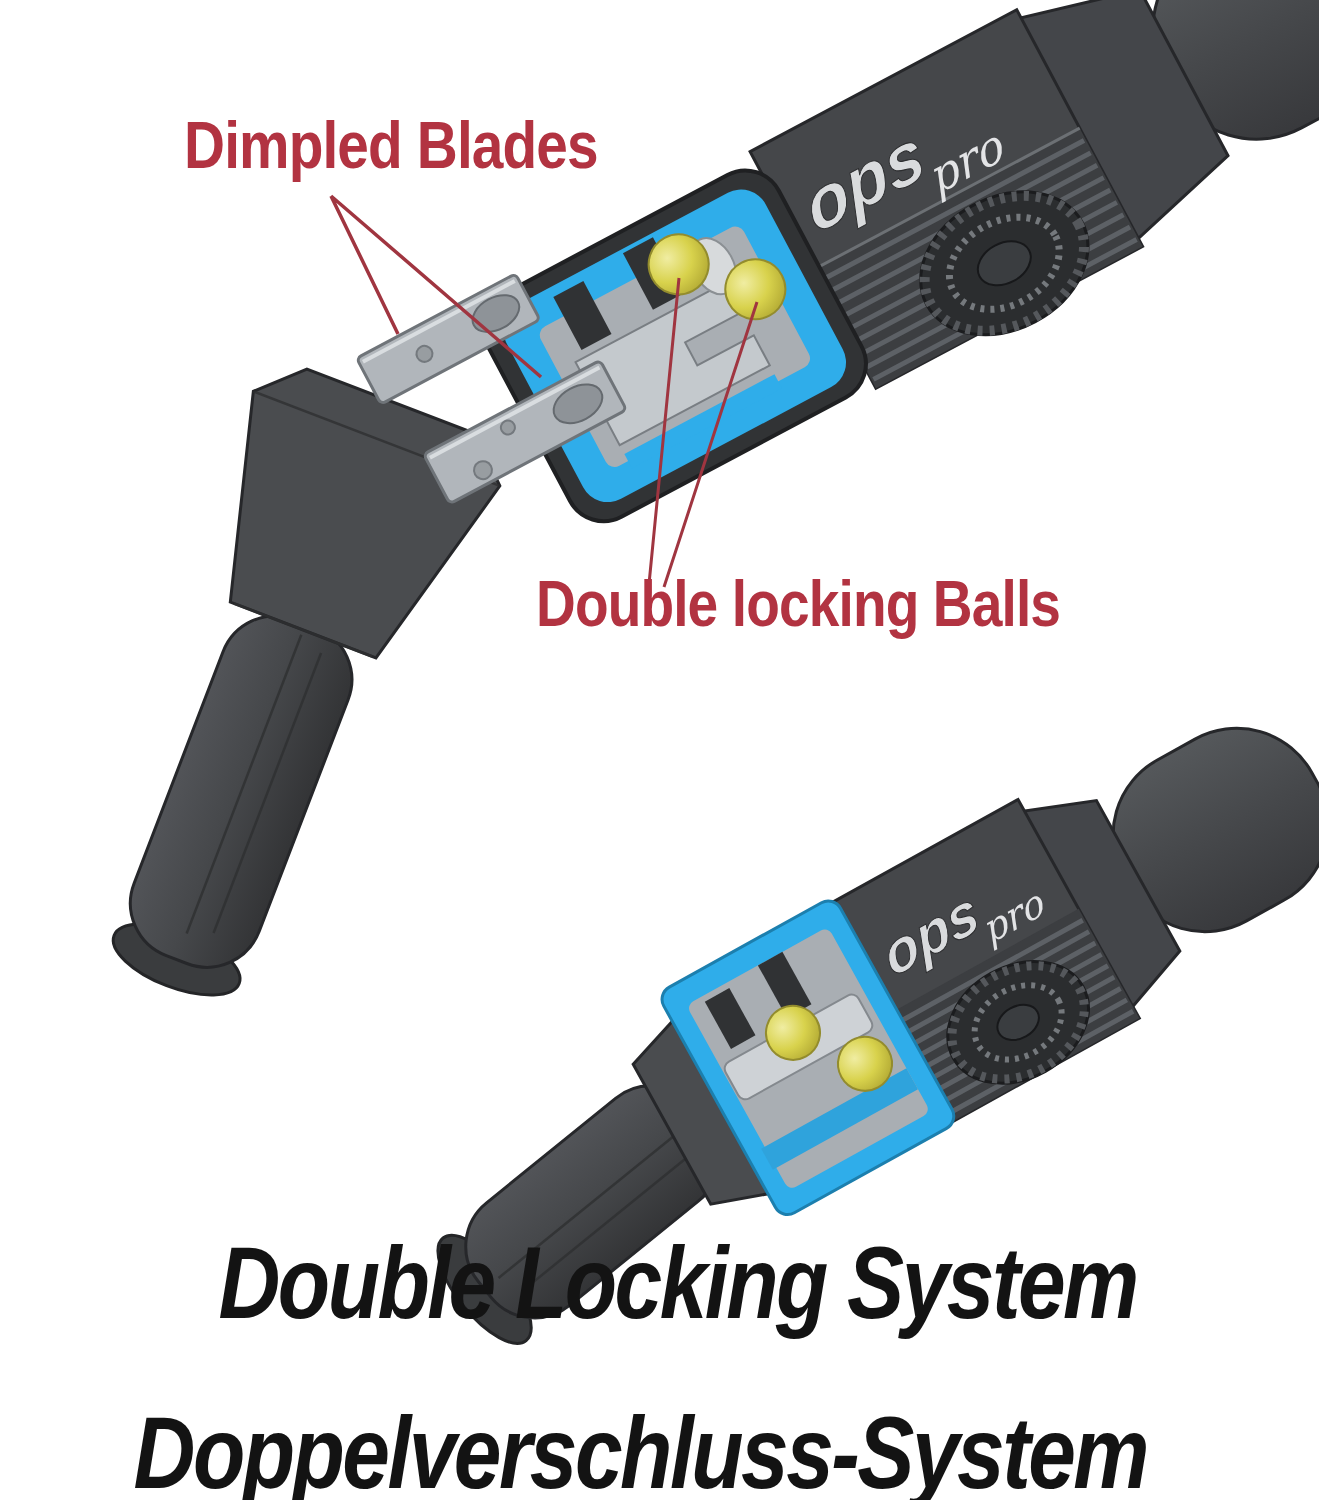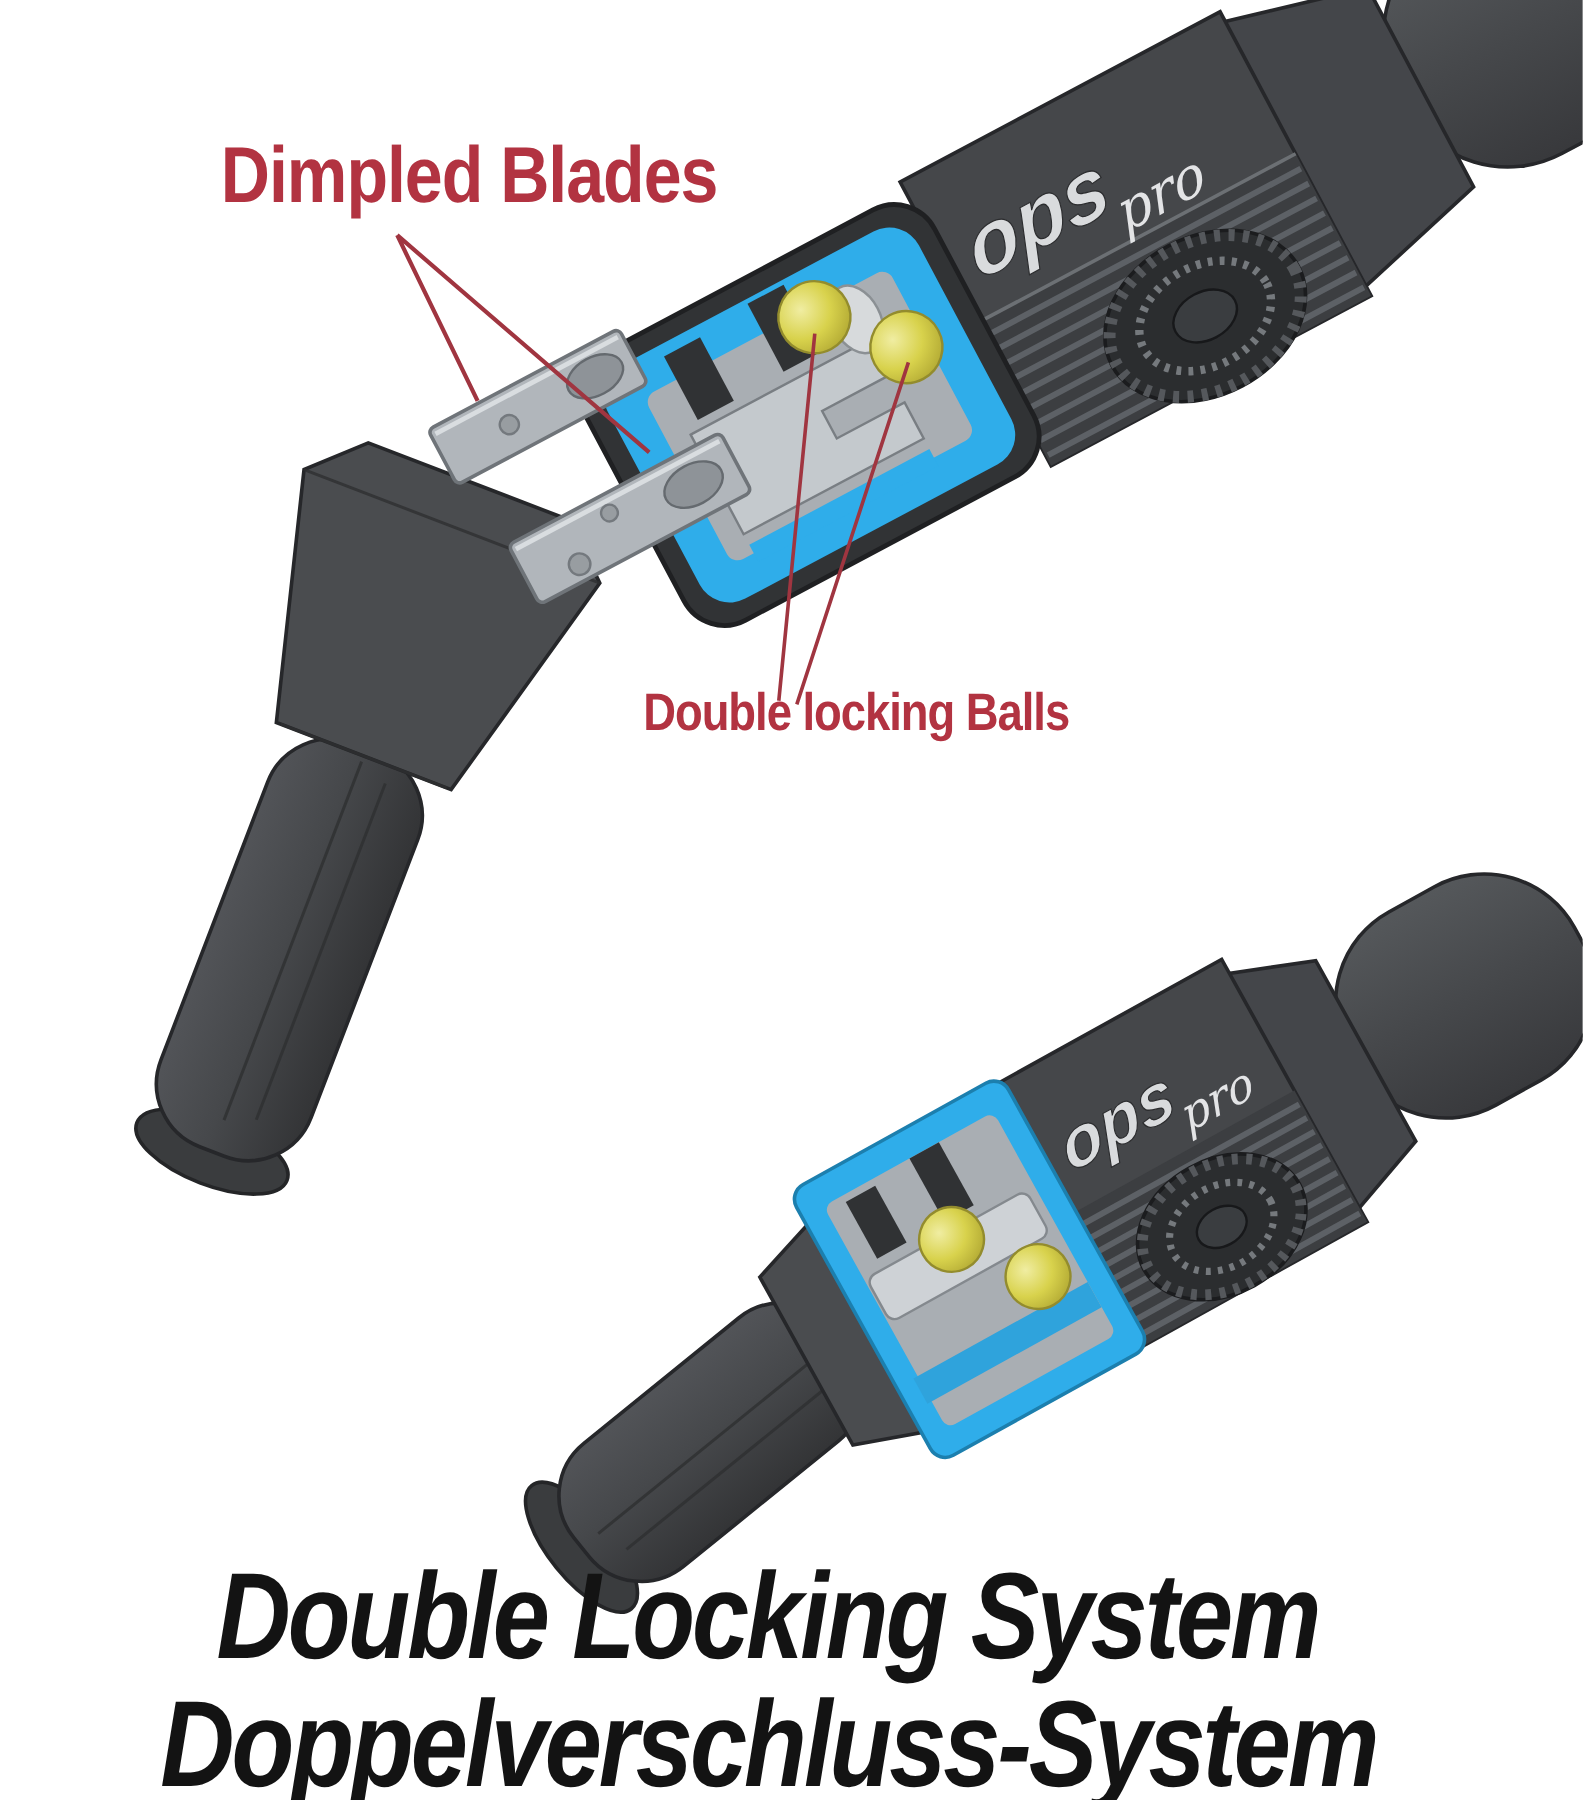--- a/index.html
+++ b/index.html
@@ -5,22 +5,22 @@
   html,body{margin:0;padding:0;background:#ffffff;}
   .canvas{position:relative;width:1319px;height:1500px;background:#ffffff;overflow:hidden;
           font-family:"Liberation Sans",sans-serif;}
   .canvas svg{position:absolute;left:0;top:0;}
   .ann{position:absolute;color:#b23341;font-weight:700;line-height:1;white-space:nowrap;}
   .ann .cond{display:inline-block;transform:scaleX(0.86);transform-origin:0 50%;letter-spacing:-1px;}
   .cap{position:absolute;left:0;width:1280px;text-align:center;color:#131313;
        font-weight:700;font-style:italic;line-height:1;white-space:nowrap;}
   .cap .capInner{display:inline-block;transform:scaleX(0.84);transform-origin:50% 50%;letter-spacing:-3px;}
   #lbl-dimpled{left:184px;top:112px;font-size:66px;}
-  #lbl-balls{left:536px;top:572px;font-size:44px;}
-  #cap-en{top:1296px;font-size:102px;}
+  #lbl-balls{left:536px;top:572px;font-size:64px;}
+  #cap-en{top:1232px;font-size:102px;margin-left:38px;}
   #cap-de{top:1402px;font-size:102px;}
 </style>
 </head>
 <body>
 
 <div class="canvas">
 <svg width="1319" height="1500" viewBox="0 0 1319 1500" xmlns="http://www.w3.org/2000/svg">
   <defs>
     <radialGradient id="ballGrad" cx="0.38" cy="0.32" r="0.75">
       <stop offset="0" stop-color="#f0eda2"></stop>

